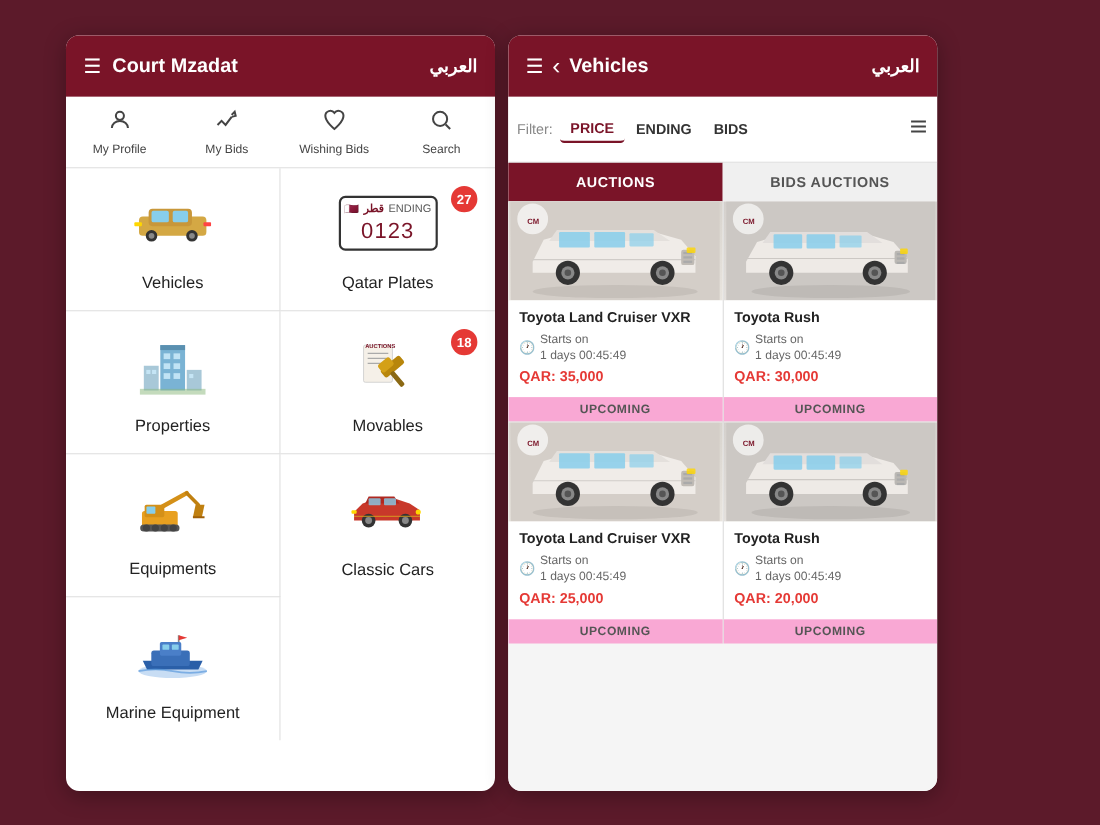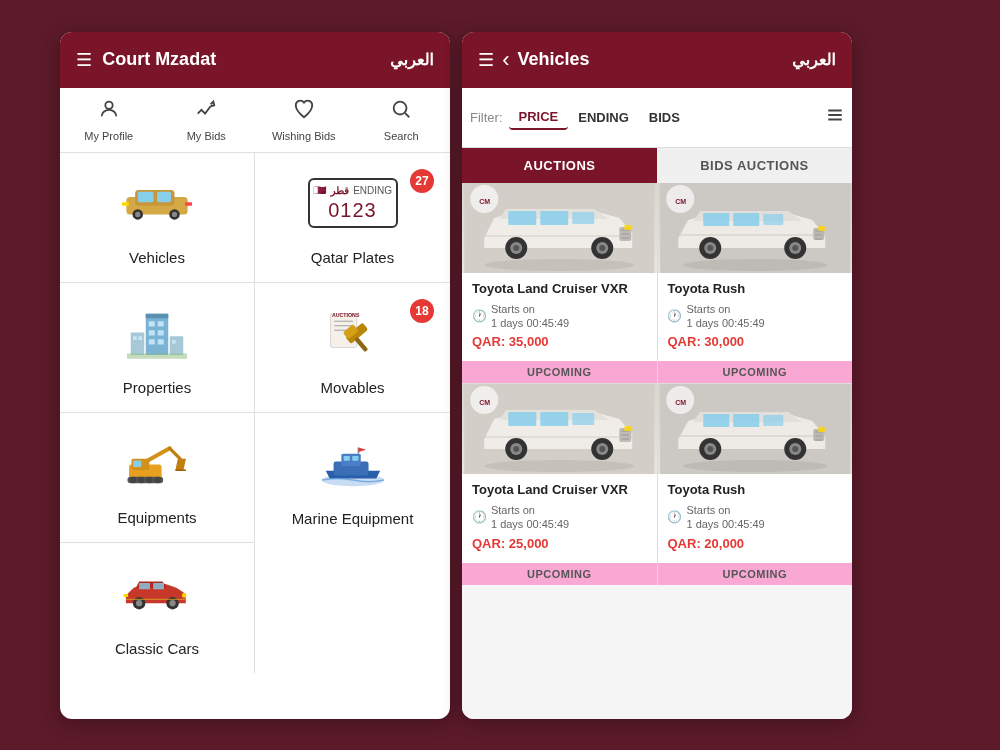--- a/index.html
+++ b/index.html
@@ -463,64 +463,64 @@
 
             <polygon points="65,28 75,28 72,42 62,42" fill="#c08010"></polygon>
             <line x1="62" y1="42" x2="75" y2="42" stroke="#a06008" stroke-width="2"></line>
           </svg>
         </div>
         <span class="category-label">Equipments</span>
       </div>
 
       <div class="category-cell" style="border-bottom:none;">
         <div class="category-icon-area">
-          <svg width="70" height="50" viewBox="0 0 90 60">
-
-            <ellipse cx="45" cy="52" rx="40" ry="8" fill="#4a90d9" opacity="0.3"></ellipse>
-
-            <path d="M10 40 L15 50 L75 50 L80 40 Z" fill="#2a5fa8"></path>
-
-            <rect x="20" y="28" width="45" height="18" rx="3" fill="#3a6fb8"></rect>
-
-            <rect x="30" y="18" width="25" height="16" rx="2" fill="#4a7fc8"></rect>
-
-            <rect x="33" y="21" width="8" height="6" rx="1" fill="#87ceeb"></rect>
-            <rect x="44" y="21" width="8" height="6" rx="1" fill="#87ceeb"></rect>
-
-            <line x1="52" y1="18" x2="52" y2="10" stroke="#888" stroke-width="2"></line>
-            <polygon points="52,10 62,13 52,16" fill="#e53935"></polygon>
-
-            <path d="M5 52 Q25 48 45 52 Q65 56 85 52" stroke="#4a90d9" stroke-width="2" fill="none" opacity="0.6"></path>
-          </svg>
-        </div>
-        <span class="category-label">Marine Equipment</span>
-      </div>
-
-      <div class="category-cell" style="border-bottom:none;">
-        <div class="category-icon-area">
           <svg width="70" height="45" viewBox="0 0 90 55">
 
             <path d="M5 30 L15 20 L30 15 L55 15 L70 20 L82 28 L82 40 L5 40 Z" fill="#c8382a"></path>
             <path d="M18 20 L22 12 L52 12 L58 20 Z" fill="#b02820"></path>
 
             <rect x="22" y="14" width="14" height="8" rx="1" fill="#87ceeb" opacity="0.8"></rect>
             <rect x="40" y="14" width="14" height="8" rx="1" fill="#87ceeb" opacity="0.8"></rect>
 
             <circle cx="22" cy="40" r="8" fill="#333"></circle>
             <circle cx="22" cy="40" r="4" fill="#888"></circle>
             <circle cx="65" cy="40" r="8" fill="#333"></circle>
             <circle cx="65" cy="40" r="4" fill="#888"></circle>
 
             <circle cx="80" cy="30" r="3" fill="#ffd700"></circle>
             <rect x="2" y="28" width="6" height="4" rx="1" fill="#ffd700"></rect>
 
             <line x1="5" y1="35" x2="82" y2="35" stroke="#daa520" stroke-width="1.5" opacity="0.7"></line>
           </svg>
         </div>
         <span class="category-label">Classic Cars</span>
+      </div>
+
+      <div class="category-cell" style="border-bottom:none;">
+        <div class="category-icon-area">
+          <svg width="70" height="50" viewBox="0 0 90 60">
+
+            <ellipse cx="45" cy="52" rx="40" ry="8" fill="#4a90d9" opacity="0.3"></ellipse>
+
+            <path d="M10 40 L15 50 L75 50 L80 40 Z" fill="#2a5fa8"></path>
+
+            <rect x="20" y="28" width="45" height="18" rx="3" fill="#3a6fb8"></rect>
+
+            <rect x="30" y="18" width="25" height="16" rx="2" fill="#4a7fc8"></rect>
+
+            <rect x="33" y="21" width="8" height="6" rx="1" fill="#87ceeb"></rect>
+            <rect x="44" y="21" width="8" height="6" rx="1" fill="#87ceeb"></rect>
+
+            <line x1="52" y1="18" x2="52" y2="10" stroke="#888" stroke-width="2"></line>
+            <polygon points="52,10 62,13 52,16" fill="#e53935"></polygon>
+
+            <path d="M5 52 Q25 48 45 52 Q65 56 85 52" stroke="#4a90d9" stroke-width="2" fill="none" opacity="0.6"></path>
+          </svg>
+        </div>
+        <span class="category-label">Marine Equipment</span>
       </div>
 
     </div>
   </div>
 
   <div class="right-panel">
 
     <div class="right-header">
       <div class="right-header-left">
         <span class="hamburger-icon">☰</span>

